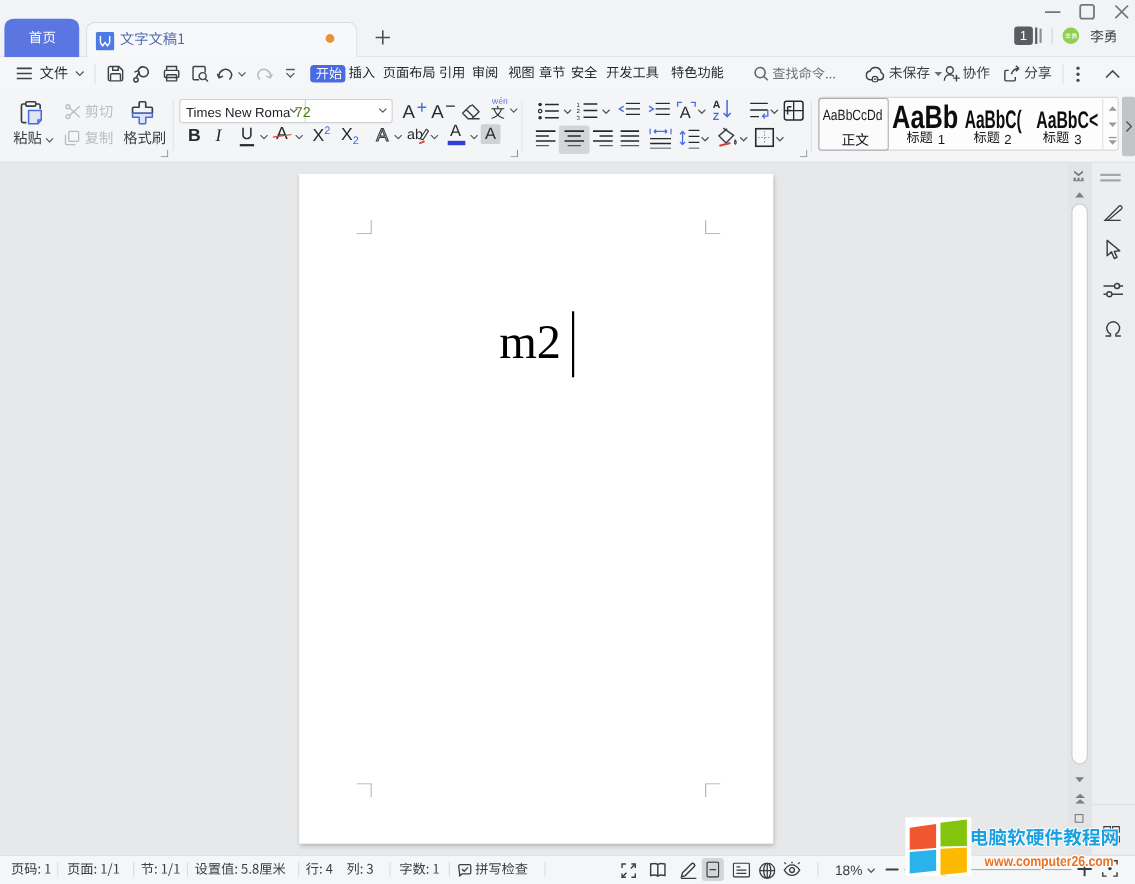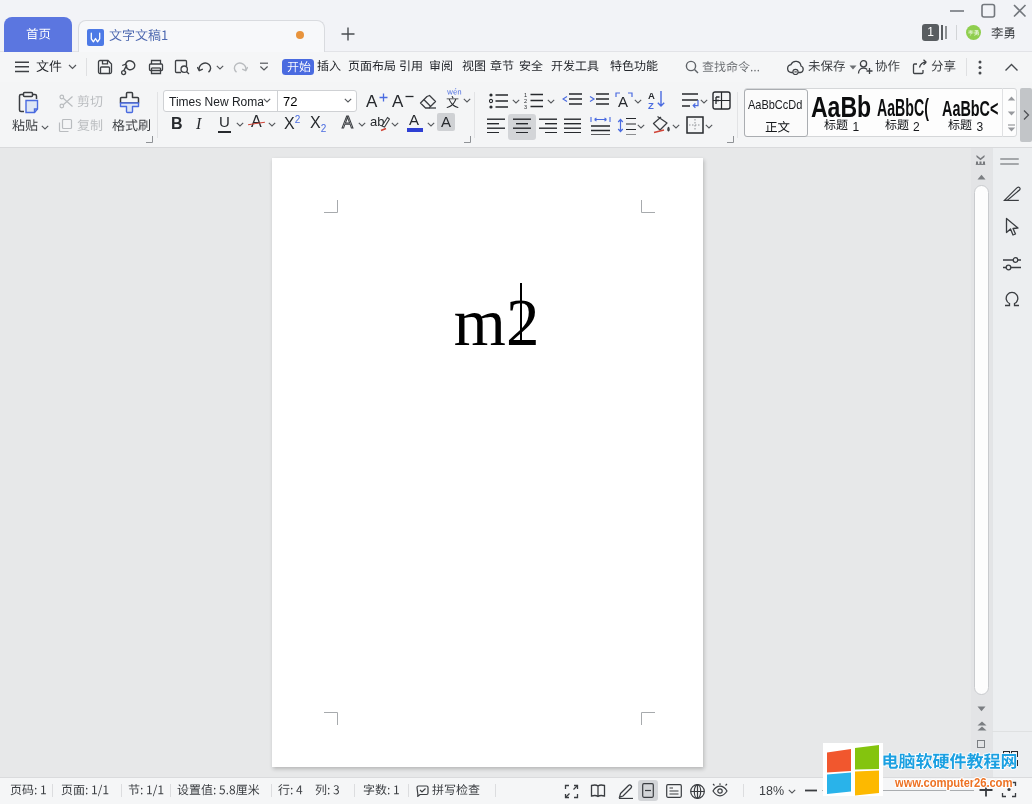--- a/index.html
+++ b/index.html
@@ -212,21 +212,21 @@
 <svg class="abs" style="left:146px;top:136px" width="7" height="7" viewBox="0 0 7 7">
     <path d="M6.5 0 V6.5 H0" fill="none" stroke="#8f9296" stroke-width="1"></path>
   </svg>
 <div class="rdiv" style="left:157px;top:92px;height:46px"></div>
 <div class="abs" style="left:163px;top:90px;width:194px;height:22px;background:#fff;border:1px solid #cfd1d4;border-radius:3px"></div>
 <div class="abs" style="left:277px;top:90px;width:1px;height:22px;background:#cfd1d4"></div>
 <div class="abs" style="left:169px;top:95px;font-size:12px;color:#202327;font-family:'Liberation Sans',sans-serif">Times New Roma</div>
 <svg class="abs" style="left:263px;top:98px" width="8" height="5" viewBox="0 0 8 5">
     <path d="M0.8 0.8 L4 4 L7.2 0.8" stroke="#55585c" stroke-width="1.1" fill="none"></path>
   </svg>
-<div class="abs" style="left:283px;top:94px;font-size:13px;color:#000000">72</div>
+<div class="abs" style="left:268px;top:94px;font-size:13px;color:#4d7c0f">72</div>
 <svg class="abs" style="left:344px;top:98px" width="8" height="5" viewBox="0 0 8 5">
     <path d="M0.8 0.8 L4 4 L7.2 0.8" stroke="#55585c" stroke-width="1.1" fill="none"></path>
   </svg>
 <div class="abs" style="left:366px;top:92px;font-size:17px;color:#26292d;font-weight:500">A</div>
 <svg class="abs" style="left:379px;top:93px" width="9" height="9" viewBox="0 0 9 9">
     <path d="M4.5 0.5 V8.5 M0.5 4.5 H8.5" stroke="#4a6be0" stroke-width="1.3"></path>
   </svg>
 <div class="abs" style="left:392px;top:92px;font-size:17px;color:#26292d;font-weight:500">A</div>
 <svg class="abs" style="left:405px;top:95px" width="9" height="3" viewBox="0 0 9 3">
     <path d="M0.5 1.5 H8.5" stroke="#26292d" stroke-width="1.3"></path>
@@ -434,21 +434,21 @@
   </svg>
 <svg class="abs" style="left:641px;top:200px" width="14" height="13" viewBox="0 0 14 13">
     <path d="M0.5 0 V12.5 H14" fill="none" stroke="#a7aaad" stroke-width="1"></path>
   </svg>
 <svg class="abs" style="left:324px;top:712px" width="14" height="13" viewBox="0 0 14 13">
     <path d="M0 0.5 H13.5 V13" fill="none" stroke="#a7aaad" stroke-width="1"></path>
   </svg>
 <svg class="abs" style="left:641px;top:712px" width="14" height="13" viewBox="0 0 14 13">
     <path d="M14 0.5 H0.5 V13" fill="none" stroke="#a7aaad" stroke-width="1"></path>
   </svg>
-<div class="abs" style="left:453.8px;top:289px;font-family:'Liberation Serif',serif;font-size:67px;color:#000;line-height:1;letter-spacing:0">m2</div>
+<div class="abs" style="left:453.8px;top:289px;font-family:'Liberation Serif',serif;font-size:44px;color:#000;line-height:1;letter-spacing:0">m2</div>
 <div class="abs" style="left:519.5px;top:283px;width:2.2px;height:60px;background:#000"></div>
 <div id="vscroll"></div>
 <div id="sidebar"></div>
 <svg class="abs" style="left:975px;top:154px" width="11" height="11" viewBox="0 0 11 11">
     <path d="M1.5 1 L5.5 4.2 L9.5 1 L9.5 3 L5.5 6.2 L1.5 3 Z" fill="#77797d"></path>
     <path d="M1 7.5 H3 V10 H1 Z M4.5 7.5 H6.5 V10 H4.5 Z M8 7.5 H10 V10 H8 Z" fill="#77797d"></path>
     <path d="M0.8 10.4 H10.2" stroke="#77797d" stroke-width="1"></path>
   </svg>
 <svg class="abs" style="left:977px;top:174px" width="9" height="6" viewBox="0 0 9 6">
     <path d="M0.5 5.5 L4.5 0.8 L8.5 5.5 Z" fill="#7b7e82"></path>

